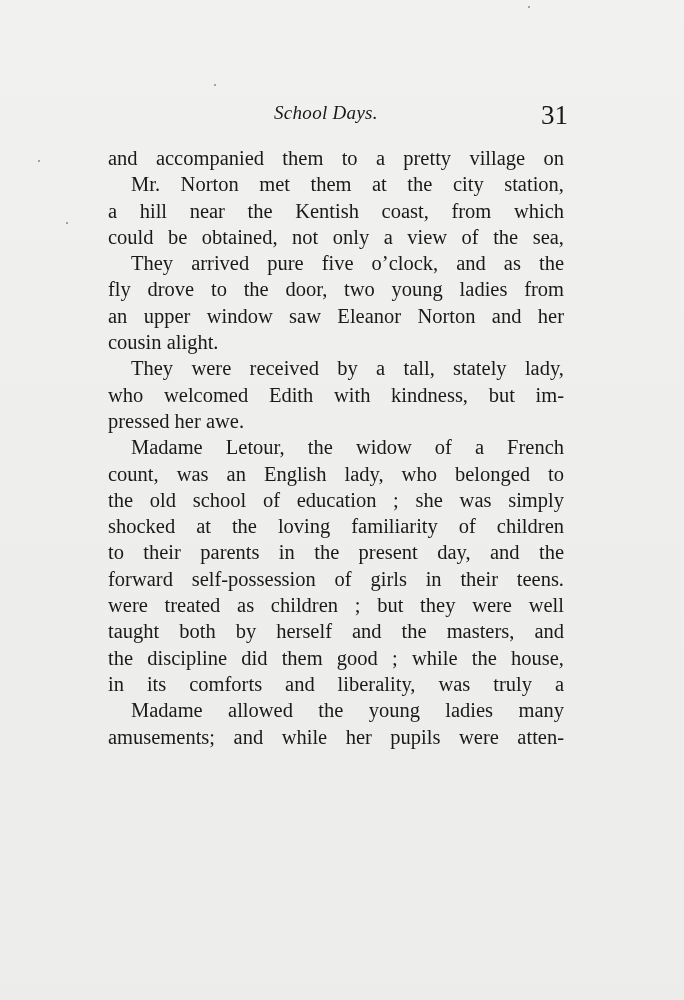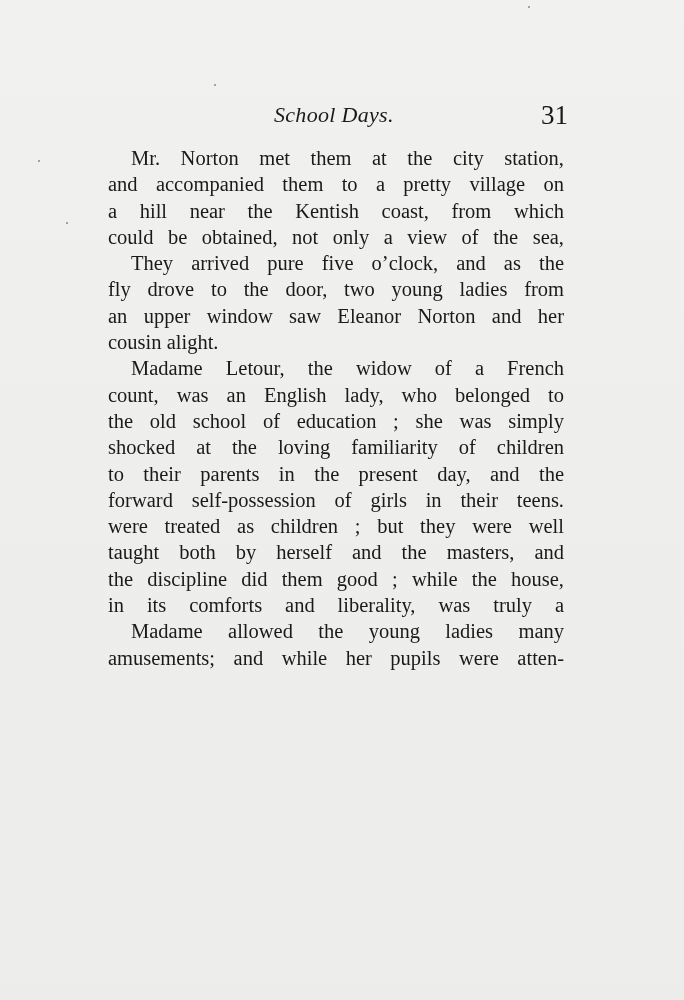--- a/index.html
+++ b/index.html
@@ -26,21 +26,21 @@
       top: 100px;
       left: 108px;
       width: 460px;
       height: 30px;
     }
     .running-title {
       position: absolute;
       left: 166px;
       top: 2px;
       font-style: italic;
-      font-size: 22px;
+      font-size: 19px;
       letter-spacing: 0.3px;
     }
     .page-number {
       position: absolute;
       right: 0px;
       top: 0px;
       font-size: 27px;
     }
     .body-text {
       position: absolute;
@@ -79,30 +79,35 @@
   <div class="speck" style="left:66px; top:222px;"></div>
   <div class="speck" style="left:38px; top:160px;"></div>
 
   <div class="running-head">
     <span class="running-title">School Days.</span>
     <span class="page-number">31</span>
   </div>
 
   <div class="body-text">
     <div>
+      <span class="line">and accompanied them to a pretty village on</span>
       <span class="line indent">Mr. Norton met them at the city station,</span>
-      <span class="line">and accompanied them to a pretty village on</span>
       <span class="line">a hill near the Kentish coast, from which</span>
       <span class="line">could be obtained, not only a view of the sea,</span>
     </div>
     <div>
       <span class="line indent">They arrived pure five o’clock, and as the</span>
       <span class="line">fly drove to the door, two young ladies from</span>
       <span class="line">an upper window saw Eleanor Norton and her</span>
       <span class="line last">cousin alight.</span>
+    </div>
+    <div>
+      <span class="line indent">They were received by a tall, stately lady,</span>
+      <span class="line">who welcomed Edith with kindness, but im-</span>
+      <span class="line last">pressed her awe.</span>
     </div>
     <div>
       <span class="line indent">Madame Letour, the widow of a French</span>
       <span class="line">count, was an English lady, who belonged to</span>
       <span class="line">the old school of education ; she was simply</span>
       <span class="line">shocked at the loving familiarity of children</span>
       <span class="line">to their parents in the present day, and the</span>
       <span class="line">forward self-possession of girls in their teens.</span>
       <span class="line">were treated as children ; but they were well</span>
       <span class="line">taught both by herself and the masters, and</span>

